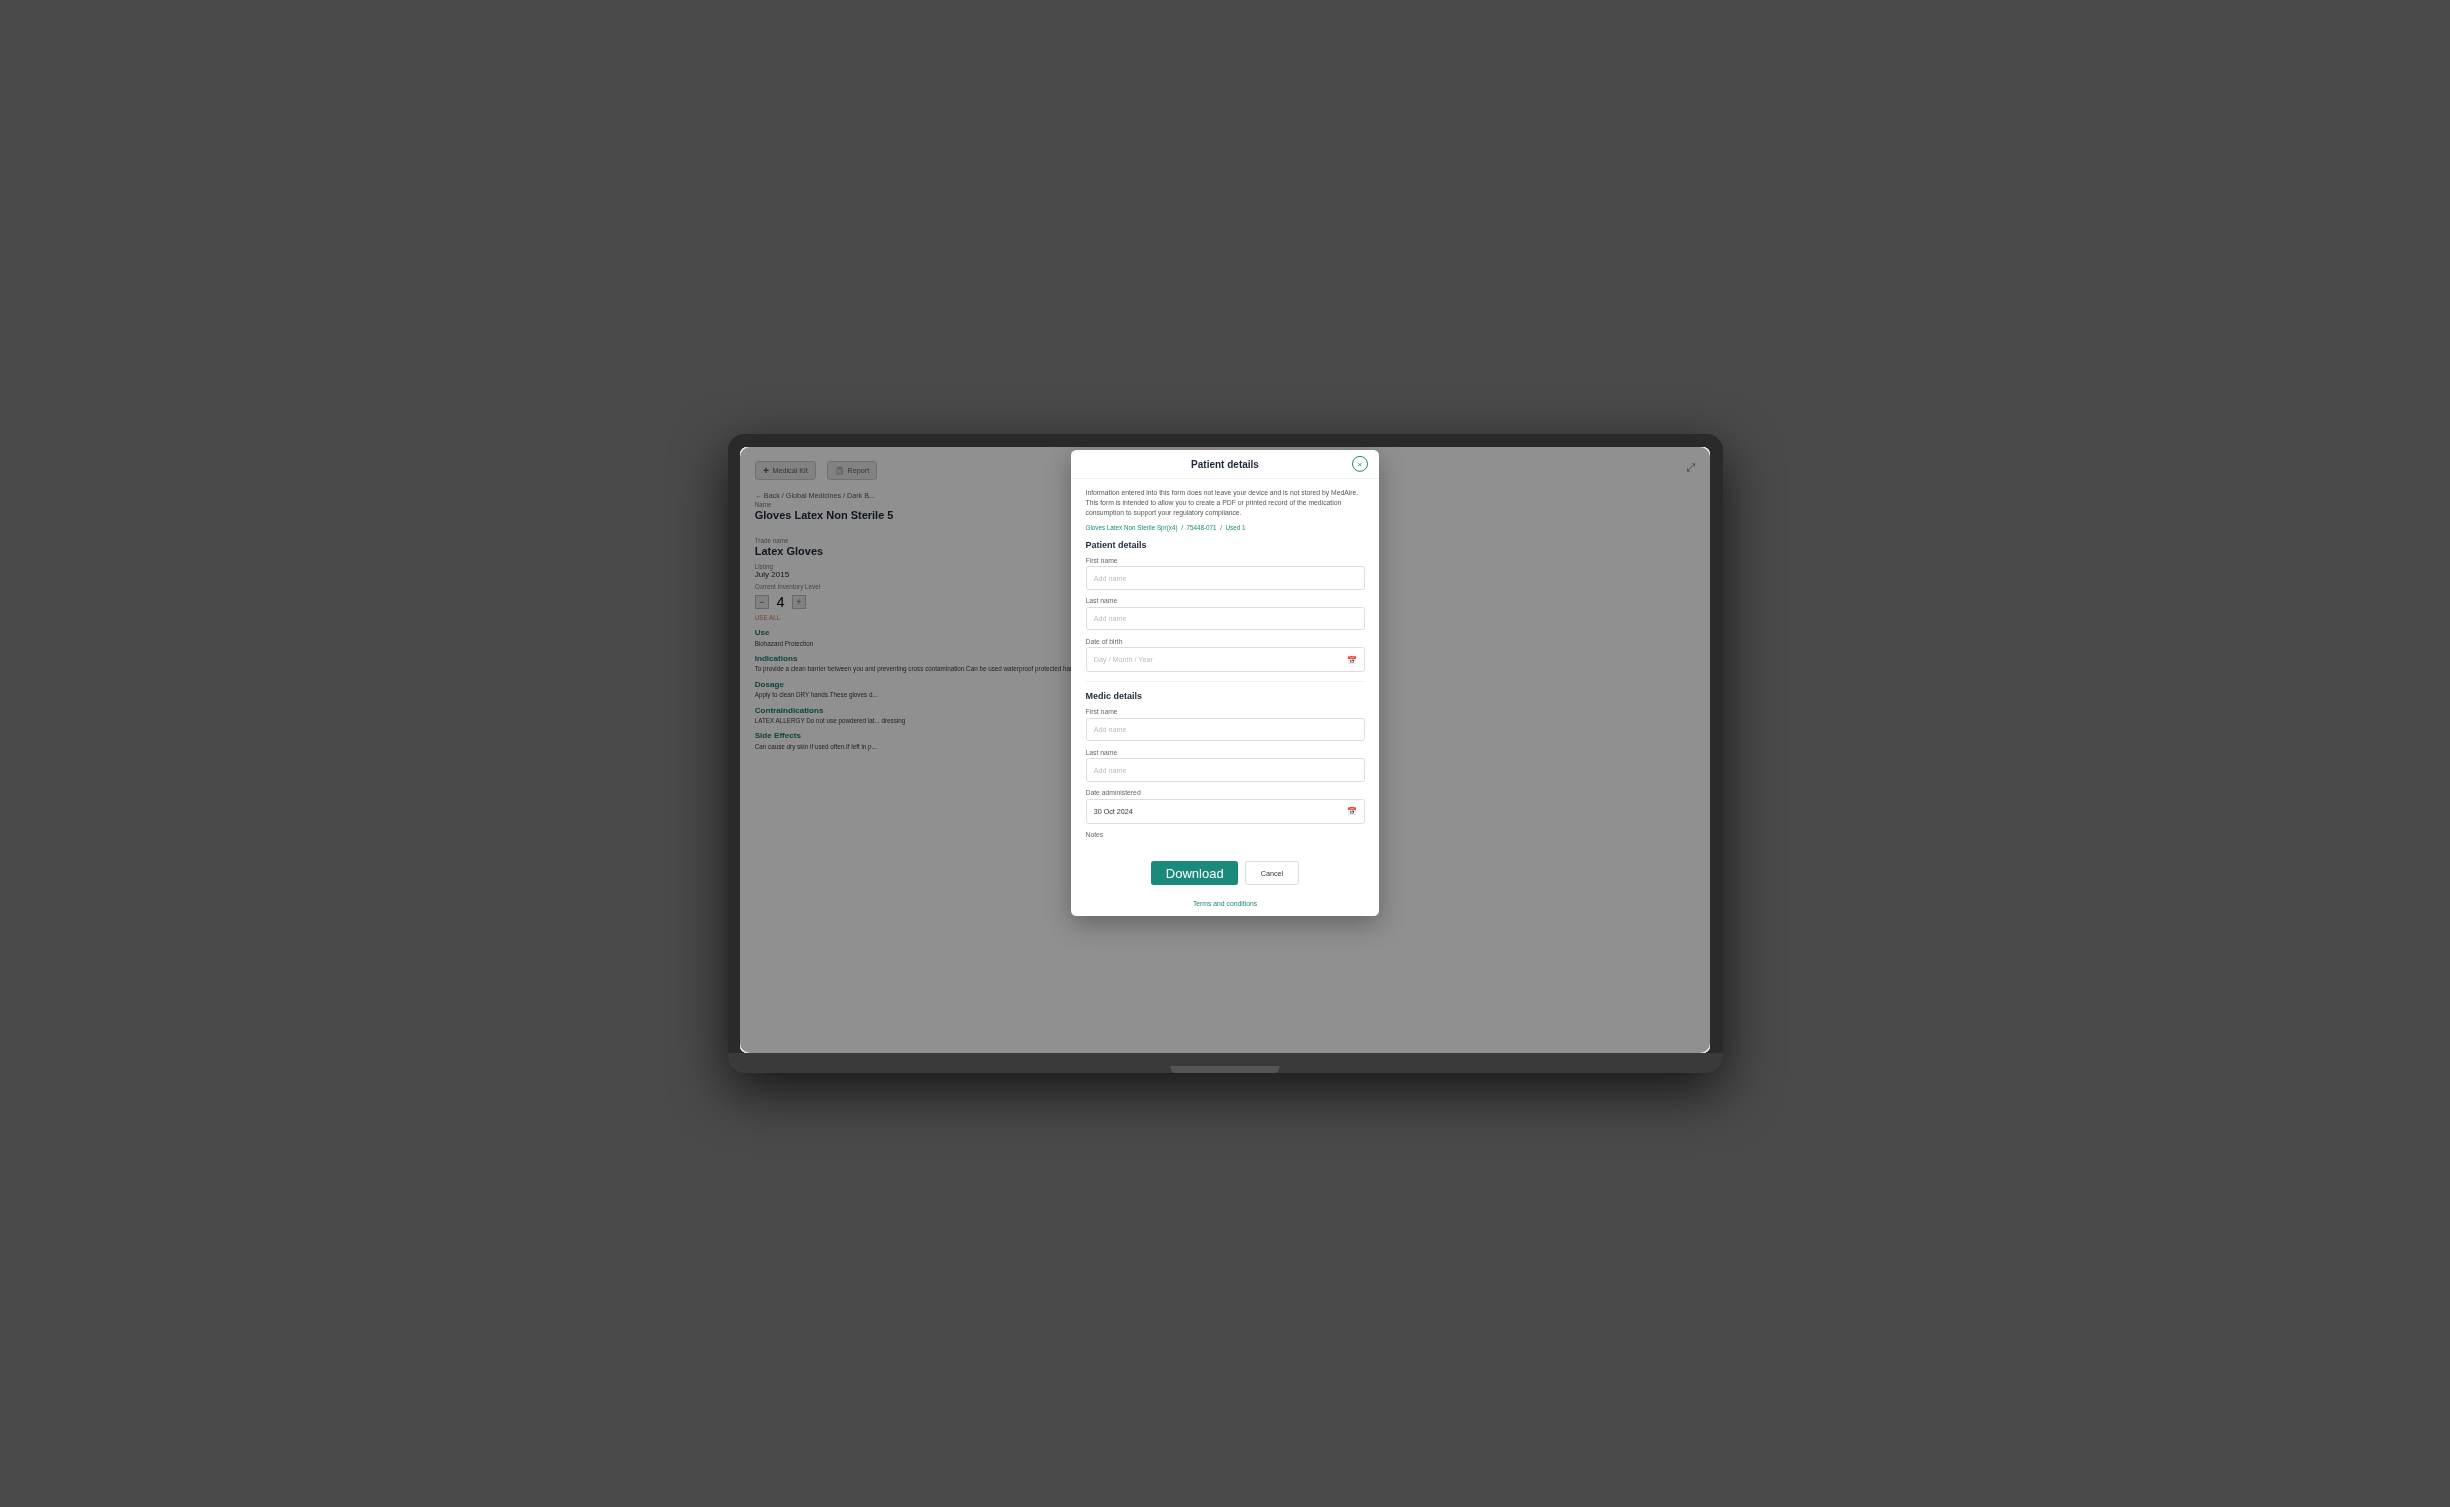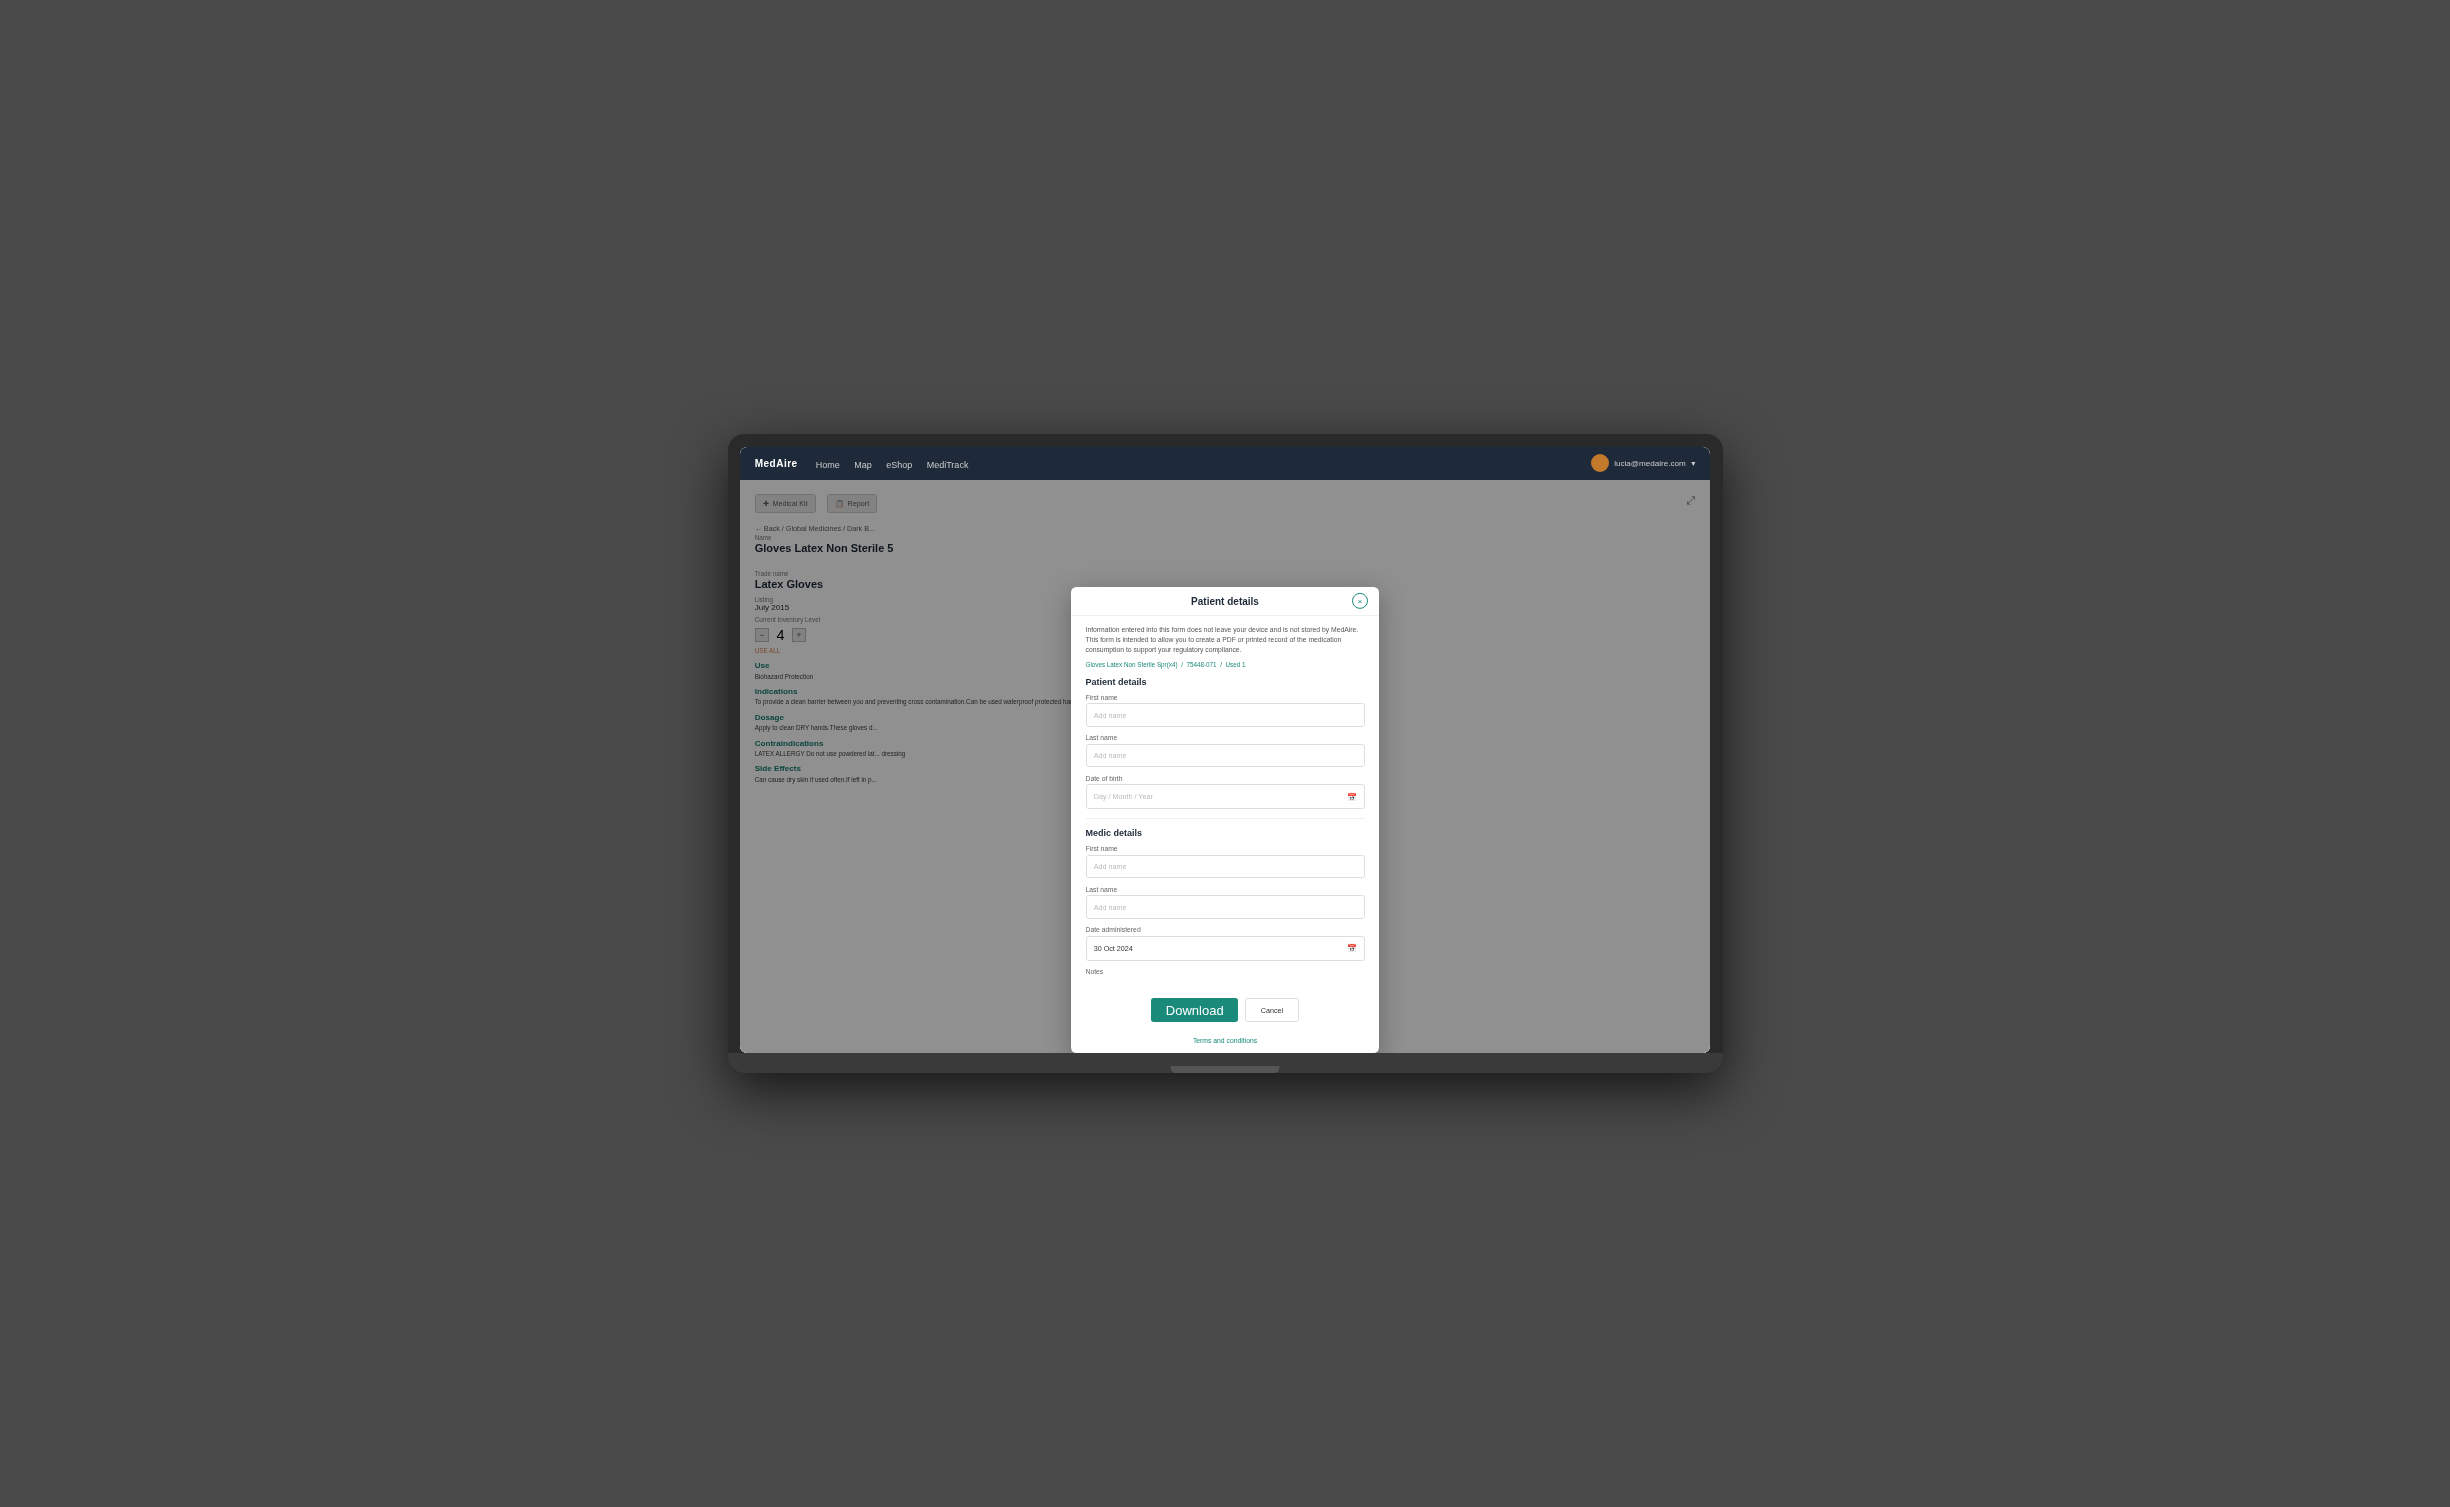--- a/index.html
+++ b/index.html
@@ -230,23 +230,24 @@
       line-height: 1.4;
     }
 
     
     .modal-overlay {
       position: absolute;
       top: 0; left: 0; right: 0; bottom: 0;
       background: rgba(0,0,0,0.4);
       display: flex;
       justify-content: center;
-      align-items: flex-end;
+      align-items: flex-start;
       padding-top: 3.6px;
       z-index: 10;
+      border-radius: 10px;
     }
 
     .modal {
       background: white;
       border-radius: 5.4px;
       width: 308px;
       max-height: 95%;
       overflow-y: auto;
       box-shadow: 0 7.2px 27px rgba(0,0,0,0.3);
       position: relative;
@@ -433,34 +434,20 @@
     }
   </style>
 </head>
 <body>
 
 <div class="laptop-outer">
   <div class="laptop-screen">
 
     <div class="app-container">
 
-      <nav class="nav-bar">
-        <span class="nav-logo">MedAire</span>
-        <ul class="nav-links">
-          <li><a href="#">Home</a></li>
-          <li><a href="#">Map</a></li>
-          <li><a href="#">eShop</a></li>
-          <li><a href="#">MediTrack</a></li>
-        </ul>
-        <div class="nav-user">
-          <div class="nav-avatar"></div>
-          <span>lucia@medaire.com</span>
-          <span>▾</span>
-        </div>
-      </nav>
 
       <div class="main-content">
 
         <div class="bg-page">
           <div class="product-tabs">
             <div class="product-tab">
               <span>✚</span>
               <span>Medical Kit</span>
             </div>
             <div class="product-tab">

